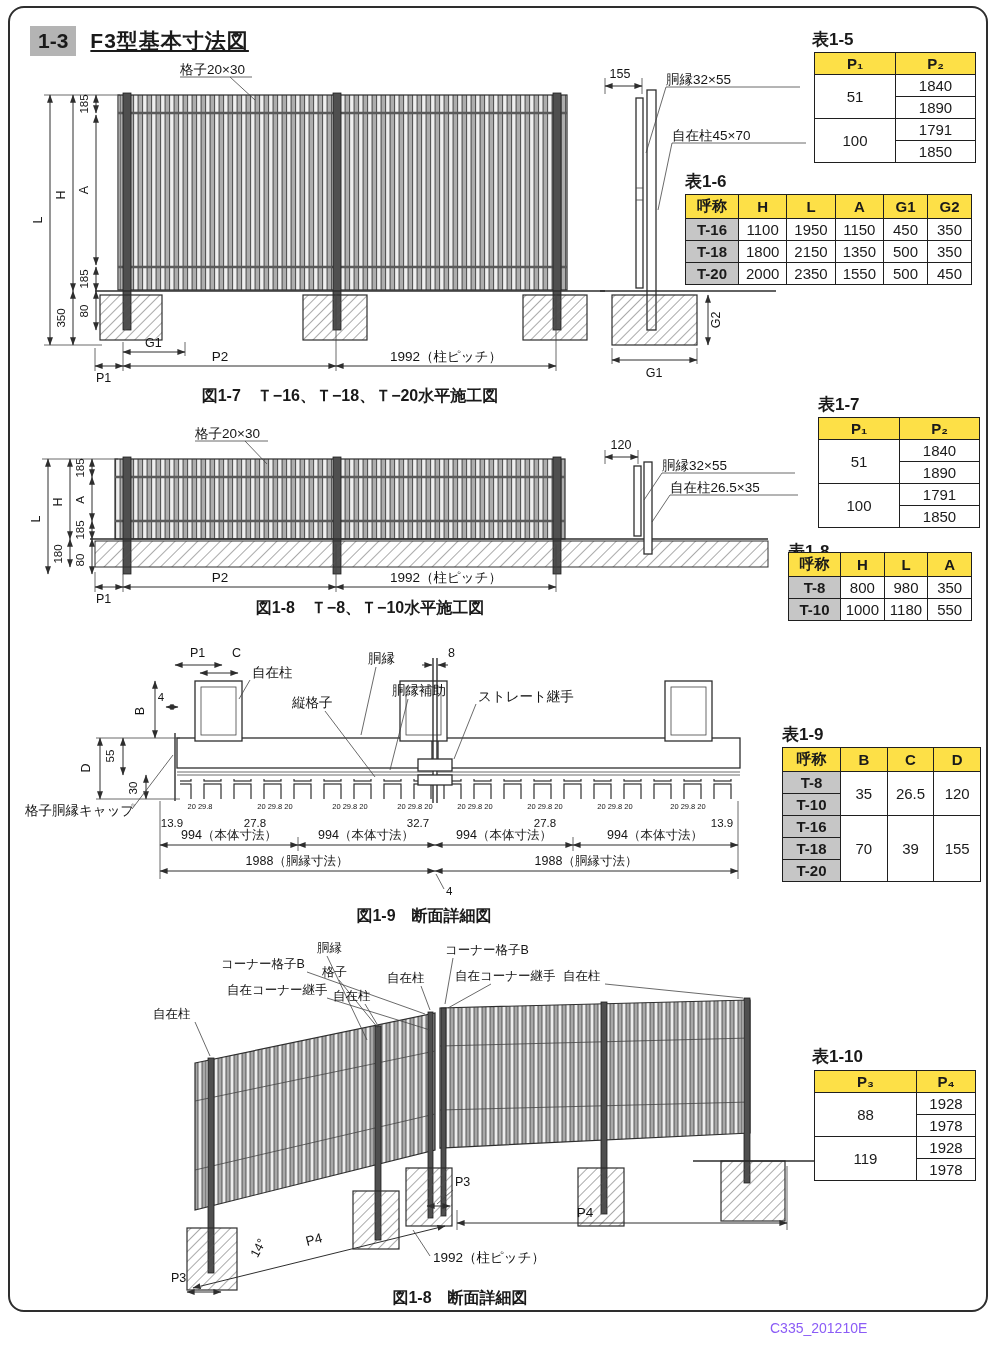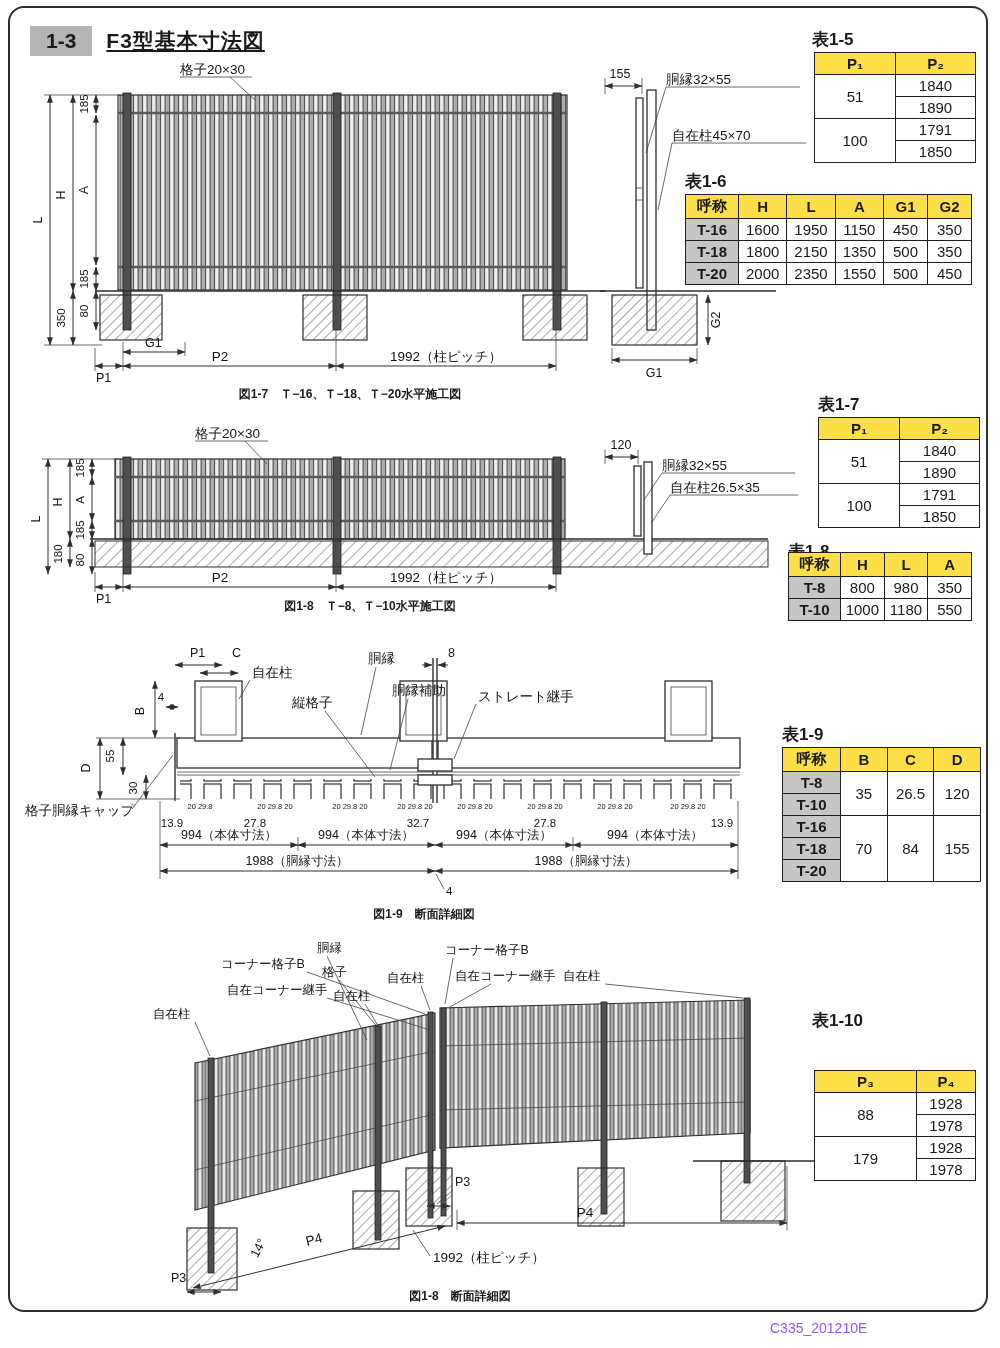--- a/index.html
+++ b/index.html
@@ -7,23 +7,23 @@
   body {
     width:1000px; height:1348px; position:relative; overflow:hidden;
     font-family:"Liberation Sans","DejaVu Sans",sans-serif; color:#1a1a1a;
   }
   .abs { position:absolute; }
   .frame {
     position:absolute; left:8px; top:6px; width:980px; height:1306px;
     border:2px solid #2e2e2e; border-radius:16px;
   }
   .hdr { position:absolute; left:30px; top:26px; display:flex; align-items:center; gap:14px; }
-  .hdr-no { background:#b4b4b4; color:#1a1a1a; font-size:21px; font-weight:bold; padding:3px 16px; }
+  .hdr-no { background:#b4b4b4; color:#1a1a1a; font-size:21px; font-weight:bold; padding:3px 8px; }
   .hdr-title { font-size:21px; font-weight:bold; letter-spacing:1px;text-decoration:underline; }
-  .caption { position:absolute; font-size:12px; font-weight:bold; text-align:center; }
+  .caption { position:absolute; font-size:16px; font-weight:bold; text-align:center; }
   .tbl-title { position:absolute; font-size:17px; font-weight:bold; }
   table.dt { border-collapse:collapse; background:#fff; table-layout:fixed; }
   table.dt th, table.dt td { border:1.6px solid #1f1f1f; text-align:center; font-size:15px; padding:2px 3px; }
   table.dt th { background:#fde047; font-weight:bold; }
   table.dt td.name { background:#c6c6c6; font-weight:bold;margin-top:36px; }
   .doccode { position:absolute; font-size:14px; color:#8b5cf6; }
   svg { position:absolute; overflow:visible; }
   svg text { fill:#141414; font-family:"Liberation Sans","DejaVu Sans",sans-serif; }
   .ln  { stroke:#2e2e2e; stroke-width:1.4; fill:none; }
   .tn  { stroke:#444; stroke-width:0.8; fill:none; }
@@ -418,21 +418,21 @@
       <tr>
     <th style="width:53px">呼称</th>
     <th>H</th>
     <th>L</th>
     <th>A</th>
     <th style="width:44px">G1</th>
     <th style="width:44px">G2</th>
   </tr>
   <tr>
     <td class="name">T-16</td>
-    <td>1600</td>
+    <td>1100</td>
     <td>1950</td>
     <td>1150</td>
     <td>450</td>
     <td>350</td>
   </tr>
   <tr>
     <td class="name">T-18</td>
     <td>1800</td>
     <td>2150</td>
     <td>1350</td>
@@ -512,48 +512,48 @@
     <td rowspan="2">35</td>
     <td rowspan="2">26.5</td>
     <td rowspan="2">120</td>
   </tr>
   <tr>
     <td class="name">T-10</td>
   </tr>
   <tr>
     <td class="name">T-16</td>
     <td rowspan="3">70</td>
-    <td rowspan="3">84</td>
+    <td rowspan="3">39</td>
     <td rowspan="3">155</td>
   </tr>
   <tr>
     <td class="name">T-18</td>
   </tr>
   <tr>
     <td class="name">T-20</td>
   </tr>
 </tbody>
   </table>
 
-<div class="tbl-title" style="left:812px;top:1009px">表1-10</div>
+<div class="tbl-title" style="left:812px;top:1045px">表1-10</div>
 <table class="dt abs" style="left:814px;top:1070px;width:162px">
   <tbody>
       <tr>
     <th style="width:102px">P₃</th>
     <th>P₄</th>
   </tr>
   <tr>
     <td rowspan="2">88</td>
     <td>1928</td>
   </tr>
   <tr>
         <td>1978</td>
       </tr>
   <tr>
-    <td rowspan="2">179</td>
+    <td rowspan="2">119</td>
     <td>1928</td>
   </tr>
   <tr>
         <td>1978</td>
       </tr>
 </tbody>
   </table>
 
 <div class="doccode" style="left:770px;top:1320px;width:212px">C335_201210E</div>
 

